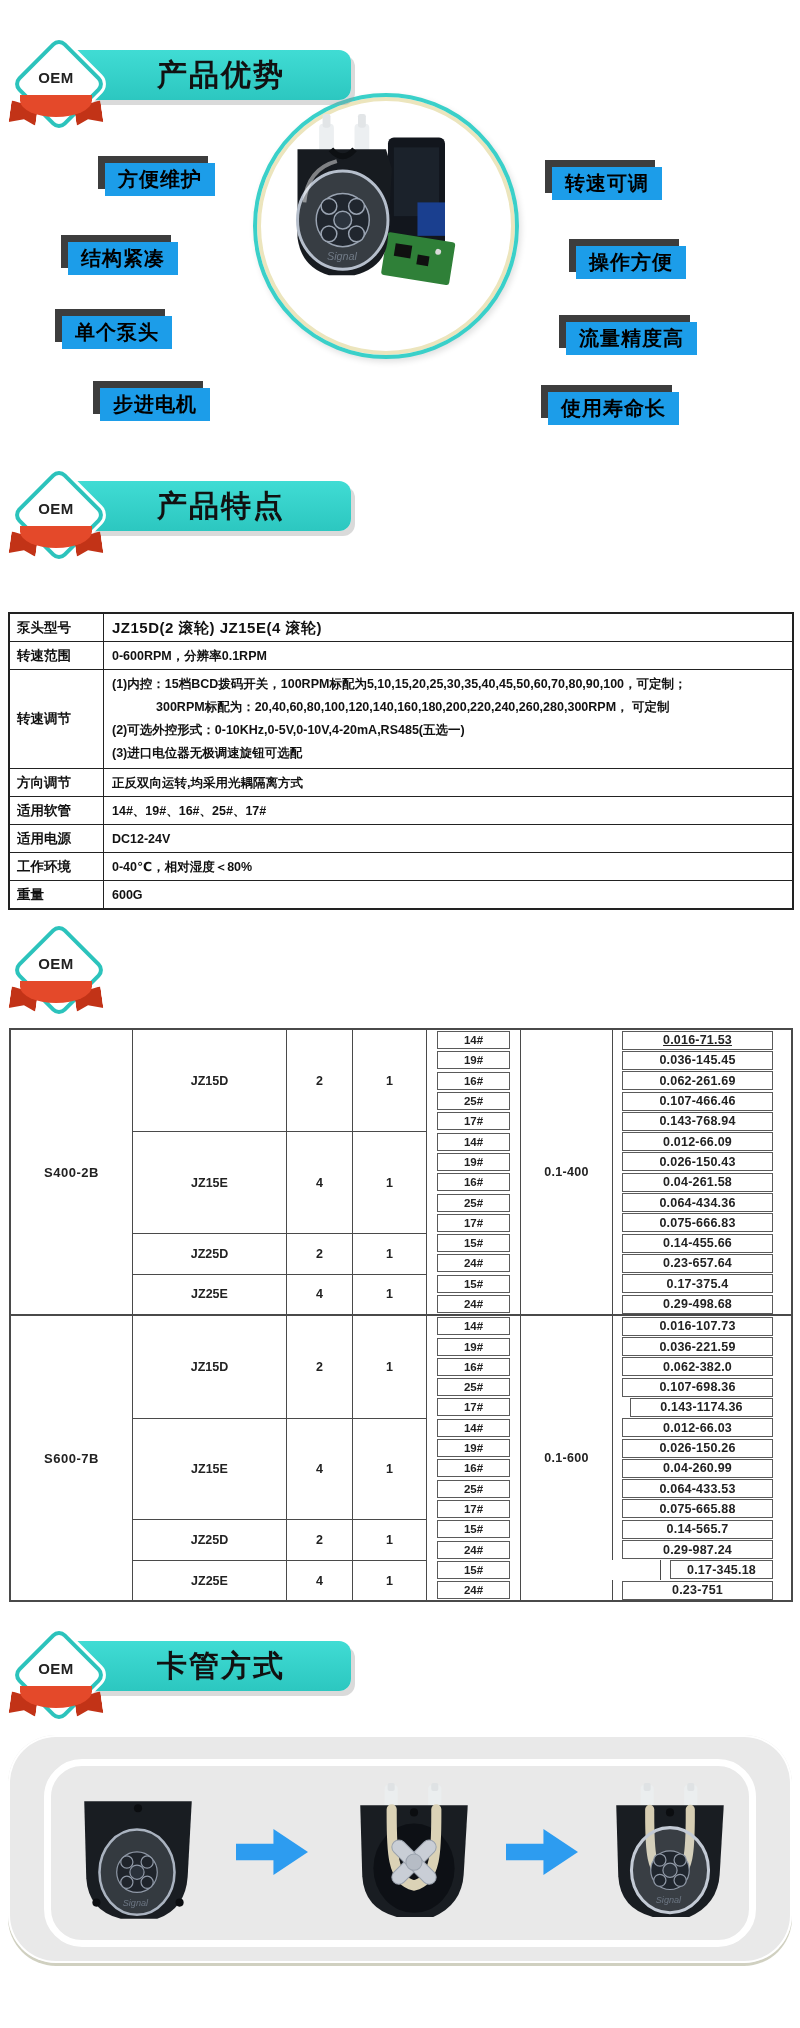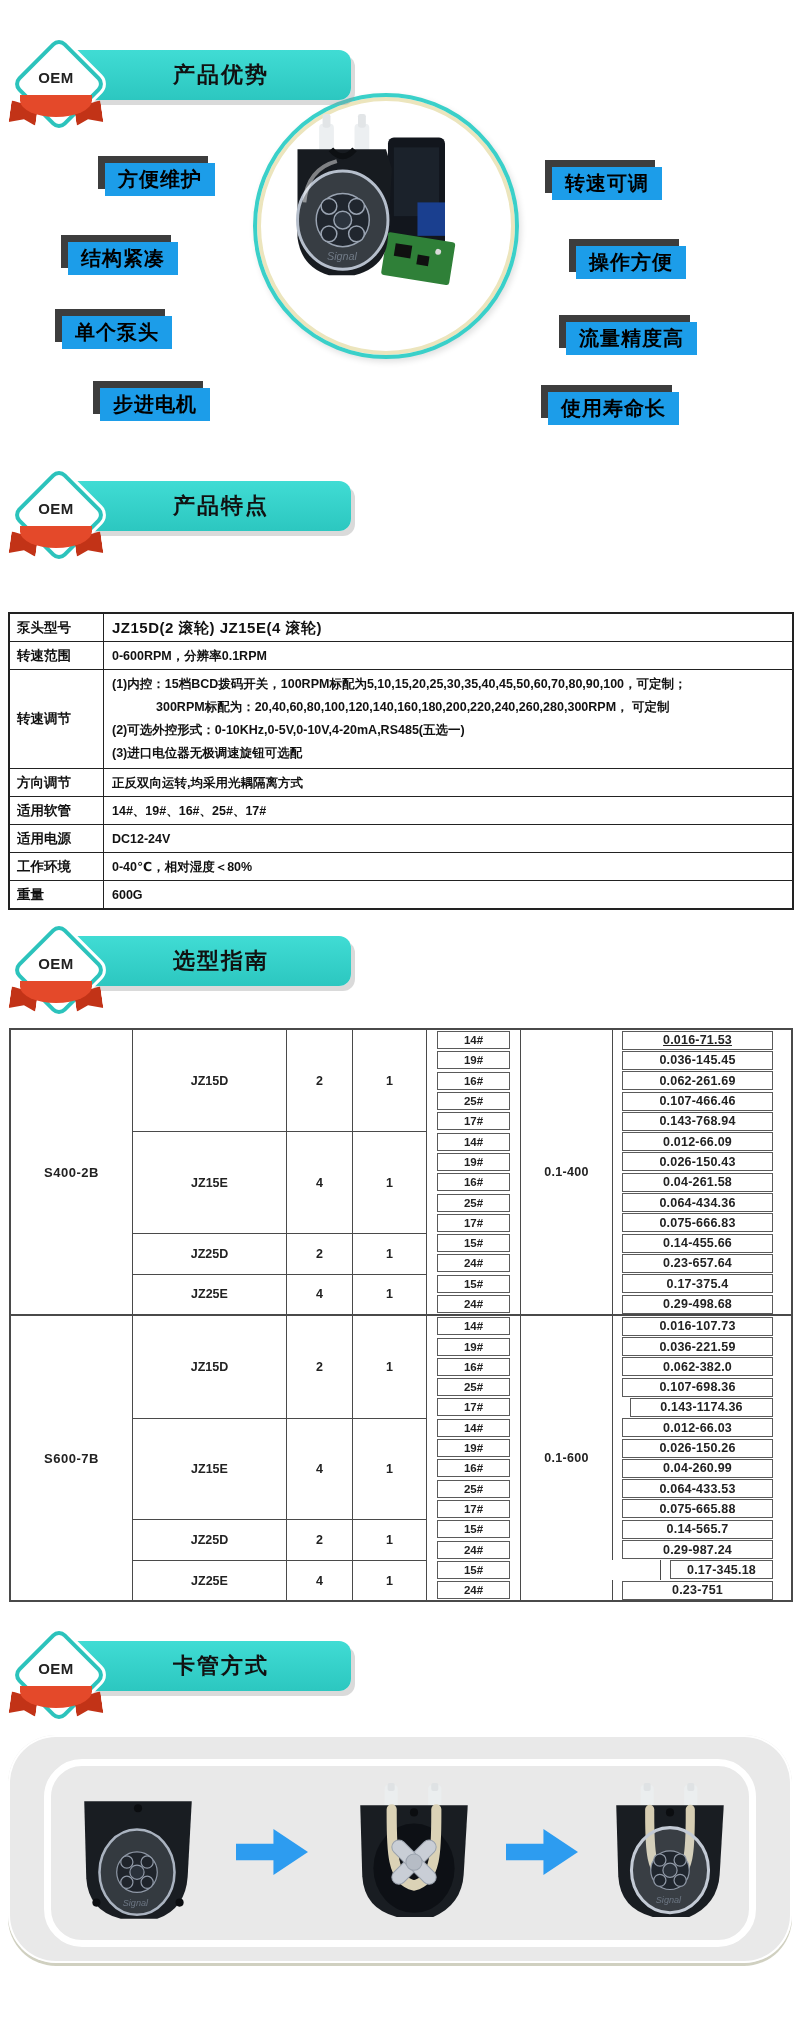--- a/index.html
+++ b/index.html
@@ -8,21 +8,21 @@
     font-family:"Liberation Sans","DejaVu Sans",sans-serif;overflow:hidden;
   }
   
   .sec-header{position:absolute;left:0;width:430px;height:126px;}
   #sh1{top:37px;} #sh2{top:468px;} #sh3{top:923px;} #sh4{top:1628px;}
   .banner{
     position:absolute;left:57px;top:13px;width:260px;height:50px;
     background:linear-gradient(180deg,#40dcd4,#2cc7c0);
     border-radius:12px;box-shadow:4px 5px 0 rgba(150,150,150,0.35);
     display:flex;align-items:center;justify-content:center;
-    padding-left:34px;font-size:22px;font-weight:bold;color:#111;letter-spacing:2px;
+    padding-left:34px;font-size:30px;font-weight:bold;color:#111;letter-spacing:2px;
     z-index:1;
   }
   .oem-badge{position:absolute;left:8px;top:0;width:96px;height:126px;z-index:3;}
   .diamond{
     position:absolute;left:17px;top:13px;width:60px;height:60px;background:#fff;
     border:4px solid #2cc3bc;border-radius:10px;transform:rotate(45deg);
     box-shadow:0 0 0 3px #ffffff;
   }
   .oem-text{position:absolute;left:0;top:32px;width:96px;text-align:center;
     font-size:15px;font-weight:bold;color:#222;letter-spacing:0.5px;z-index:4;}
@@ -204,23 +204,20 @@
   </div>
   <div class="spec-row r8">
     <div class="spec-label">重量</div>
     <div class="spec-value">
         <div class="spec-line">600G</div>
       </div>
   </div>
 </div>
 
 <div class="sec-header" id="sh3">
-  <div class="banner">
-    <span>选型指南</span>
-  </div>
   <div class="oem-badge">
     <div class="diamond"></div>
     <span class="oem-text">OEM</span>
     <div class="ribbon">
         <i class="rb-l"></i>
         <i class="rb-r"></i>
         <i class="rb-c"></i>
       </div>
   </div>
 </div>

